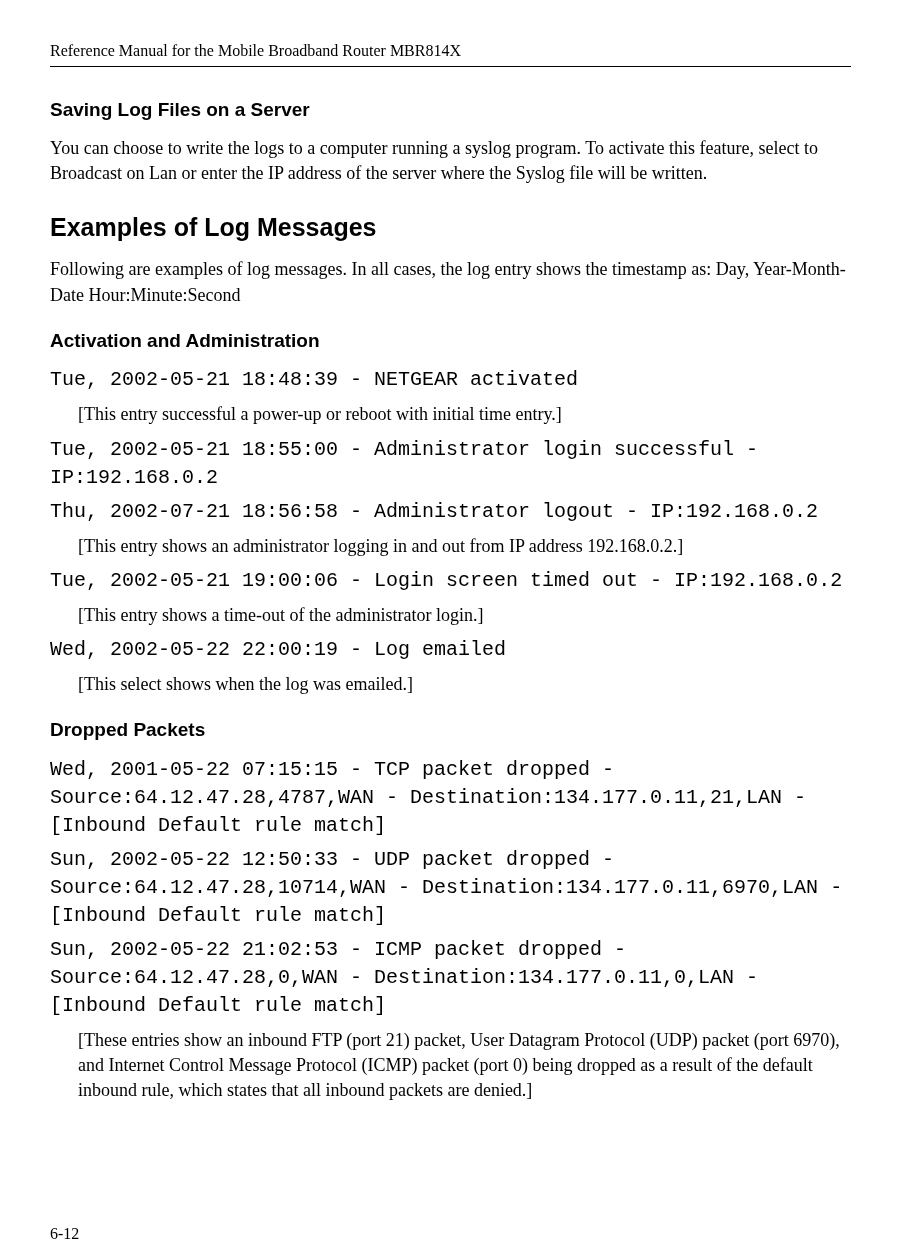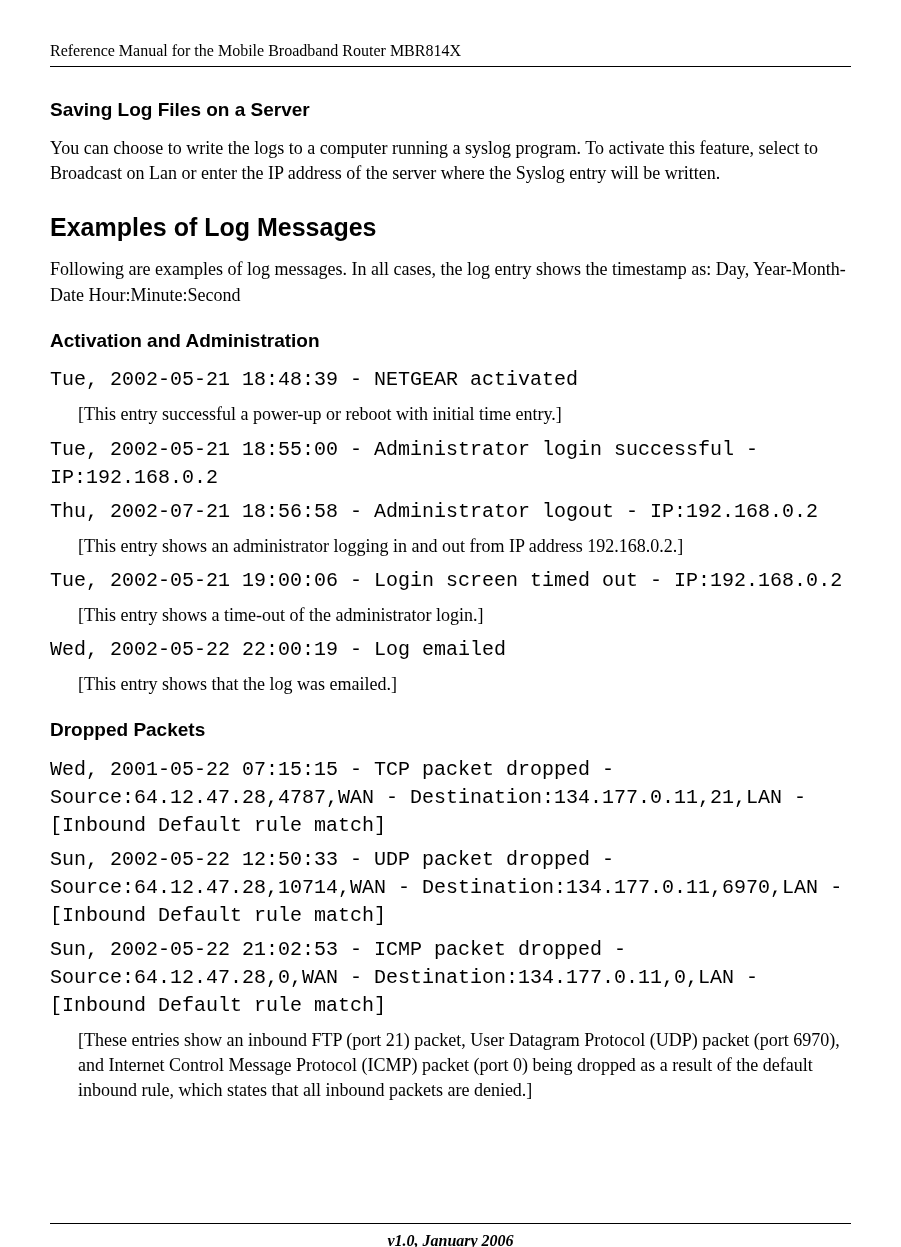--- a/index.html
+++ b/index.html
@@ -66,38 +66,39 @@
       font-weight: bold;
     }
   </style>
 </head>
 <body>
 
 <div class="header-title">Reference Manual for the Mobile Broadband Router MBR814X</div>
 <div class="header-line"></div>
 
 <h2>Saving Log Files on a Server</h2>
-<p class="body-text">You can choose to write the logs to a computer running a syslog program. To activate this feature, select to Broadcast on Lan or enter the IP address of the server where the Syslog entry will be written.</p>
+<p class="body-text">You can choose to write the logs to a computer running a syslog program. To activate this feature, select to Broadcast on Lan or enter the IP address of the server where the Syslog file will be written.</p>
 
 <h1 class="section">Examples of Log Messages</h1>
 <p class="body-text">Following are examples of log messages. In all cases, the log entry shows the timestamp as:    Day, Year-Month-Date  Hour:Minute:Second</p>
 
 <h2>Activation and Administration</h2>
 <p class="mono">Tue, 2002-05-21 18:48:39 - NETGEAR activated</p>
 <p class="body-text indented">[This entry successful a power-up or reboot with initial time entry.]</p>
 <p class="mono">Tue, 2002-05-21 18:55:00 - Administrator login successful - IP:192.168.0.2</p>
 <p class="mono">Thu, 2002-07-21 18:56:58 - Administrator logout - IP:192.168.0.2</p>
 <p class="body-text indented">[This entry shows an administrator logging in and out from IP address 192.168.0.2.]</p>
 <p class="mono">Tue, 2002-05-21 19:00:06 - Login screen timed out - IP:192.168.0.2</p>
 <p class="body-text indented">[This entry shows a time-out of the administrator login.]</p>
 <p class="mono">Wed, 2002-05-22 22:00:19 - Log emailed</p>
-<p class="body-text indented">[This entry shows that the log was emailed.]</p>
+<p class="body-text indented">[This select shows when the log was emailed.]</p>
 
 <h2>Dropped Packets</h2>
 <p class="mono">Wed, 2001-05-22 07:15:15 - TCP packet dropped - Source:64.12.47.28,4787,WAN - Destination:134.177.0.11,21,LAN - [Inbound Default rule match]</p>
 <p class="mono">Sun, 2002-05-22 12:50:33 - UDP packet dropped - Source:64.12.47.28,10714,WAN - Destination:134.177.0.11,6970,LAN - [Inbound Default rule match]</p>
 <p class="mono">Sun, 2002-05-22 21:02:53 - ICMP packet dropped - Source:64.12.47.28,0,WAN - Destination:134.177.0.11,0,LAN - [Inbound Default rule match]</p>
 <p class="body-text indented">[These entries show an inbound FTP (port 21) packet, User Datagram Protocol (UDP) packet (port 6970), and Internet Control Message Protocol (ICMP) packet (port 0) being dropped as a result of the default inbound rule, which states that all inbound packets are denied.]</p>
 
 <div class="footer">
+  <div class="footer-pagenum">6-12</div>
   <div class="footer-line"></div>
   <div class="footer-version">v1.0, January 2006</div>
 </div>
 
 </body></html>

